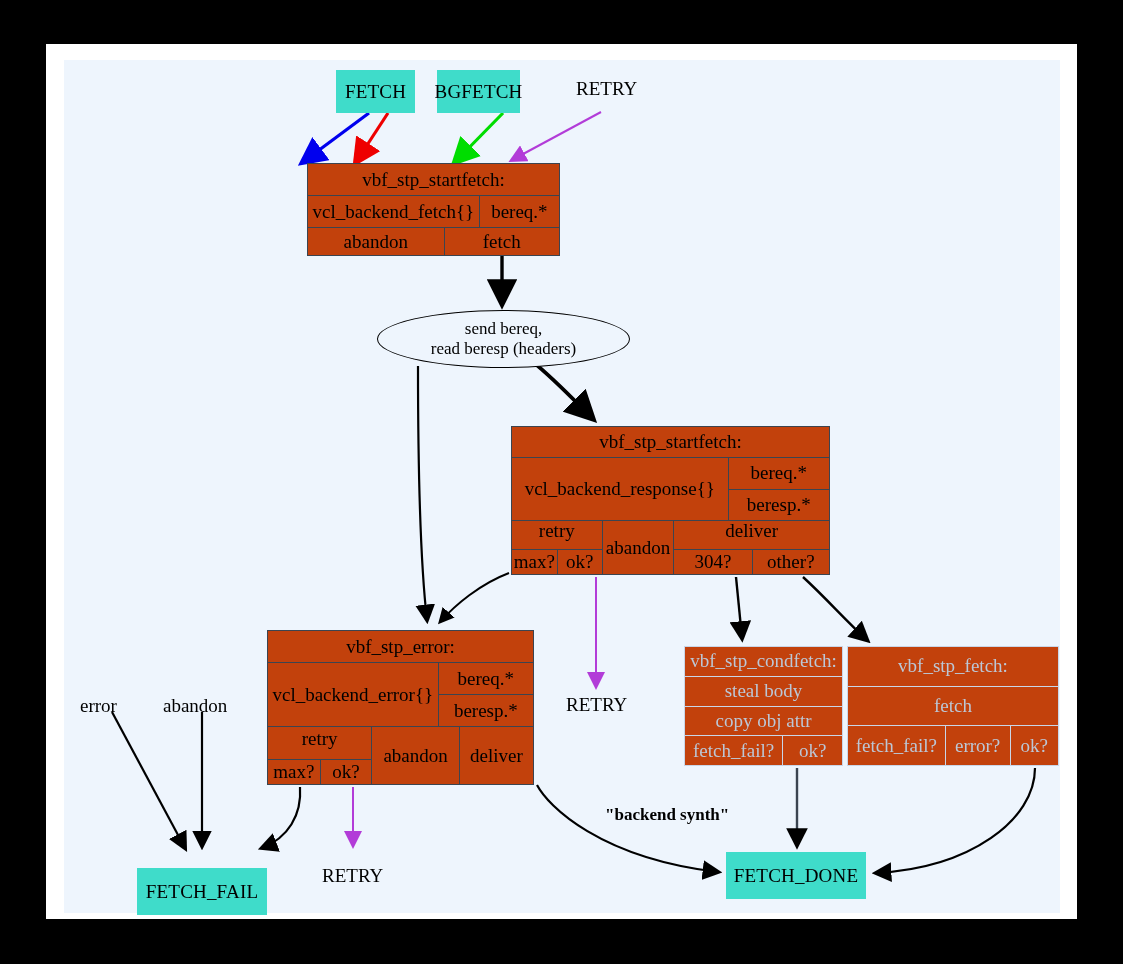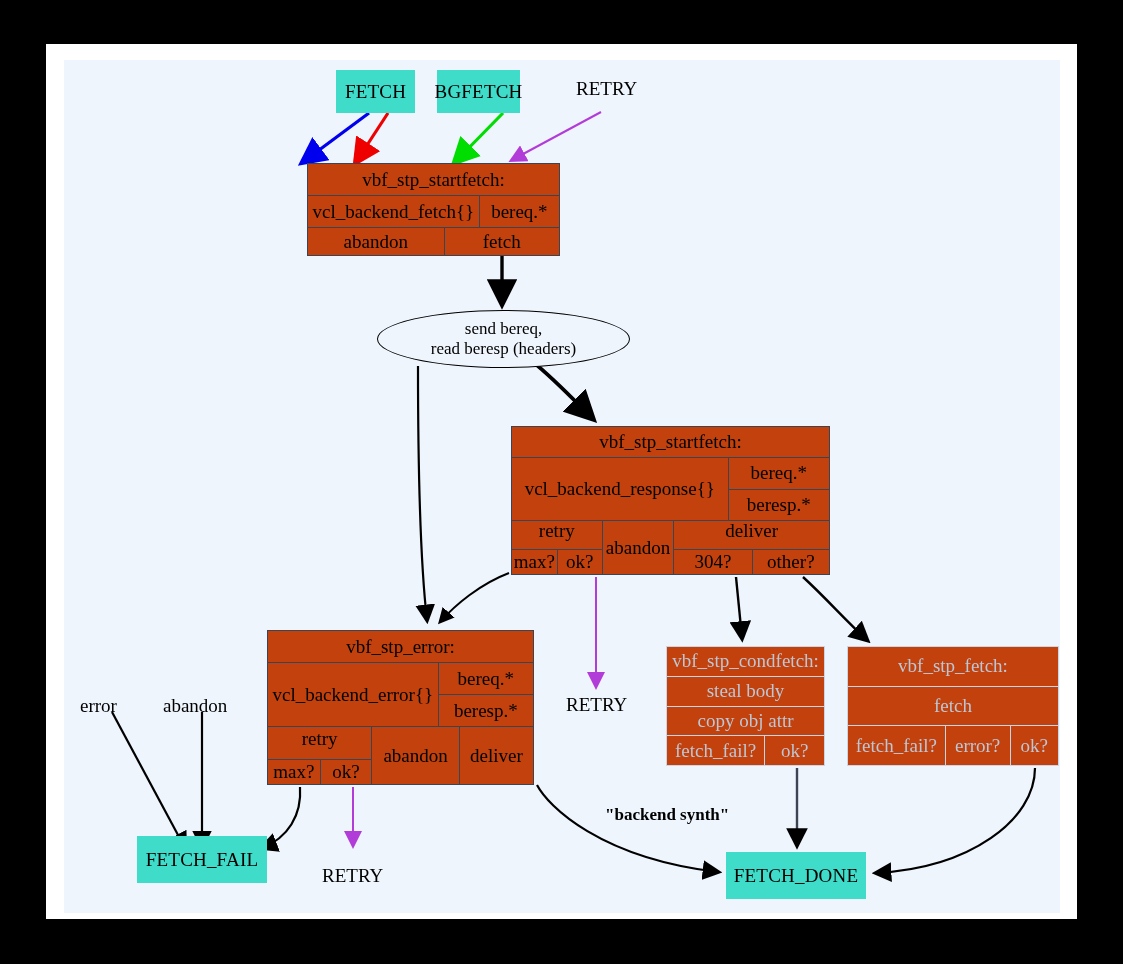--- a/index.html
+++ b/index.html
@@ -213,21 +213,21 @@
   </svg>
 
   <div class="node terminal" style="left:336px; top:70px; width:79px; height:43px;">
     <span>FETCH</span>
   </div>
 
   <div class="node terminal" style="left:437px; top:70px; width:83px; height:43px;">
     <span>BGFETCH</span>
   </div>
 
-  <div class="node terminal" style="left:137px; top:836px; width:130px; height:47px;">
+  <div class="node terminal" style="left:137px; top:868px; width:130px; height:47px;">
     <span>FETCH_FAIL</span>
   </div>
 
   <div class="node terminal" style="left:726px; top:852px; width:140px; height:47px;">
     <span>FETCH_DONE</span>
   </div>
 
   <div class="plain-label" style="left:576px; top:78px;">RETRY</div>
 
   <div class="plain-label" style="left:566px; top:694px;">RETRY</div>
@@ -306,21 +306,21 @@
         <div class="subrow">
           <div class="cell" style="flex:1 1 50%; border-left:none;">max?</div>
           <div class="cell" style="flex:1 1 50%;">ok?</div>
         </div>
       </div>
       <div class="cell" style="flex:1 1 33%;">abandon</div>
       <div class="cell" style="flex:1 1 28%;">deliver</div>
     </div>
   </div>
 
-  <div class="record ghost" style="left:666px; top:646px; width:159px; height:120px;">
+  <div class="record ghost" style="left:684px; top:646px; width:159px; height:120px;">
     <div class="rrow" style="flex:1 1 0;">
       <div class="cell" style="flex:1 1 100%;">vbf_stp_condfetch:</div>
     </div>
     <div class="rrow" style="flex:1 1 0;">
       <div class="cell" style="flex:1 1 100%;">steal body</div>
     </div>
     <div class="rrow" style="flex:1 1 0;">
       <div class="cell" style="flex:1 1 100%;">copy obj attr</div>
     </div>
     <div class="rrow" style="flex:1 1 0;">

